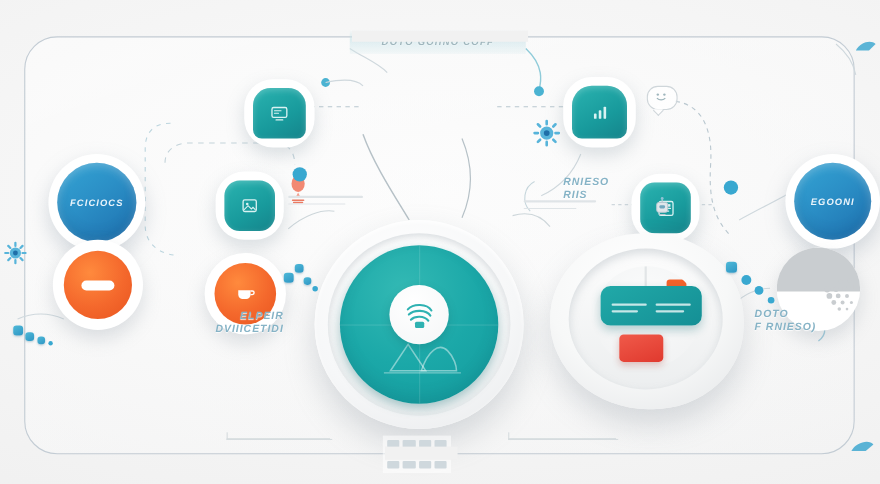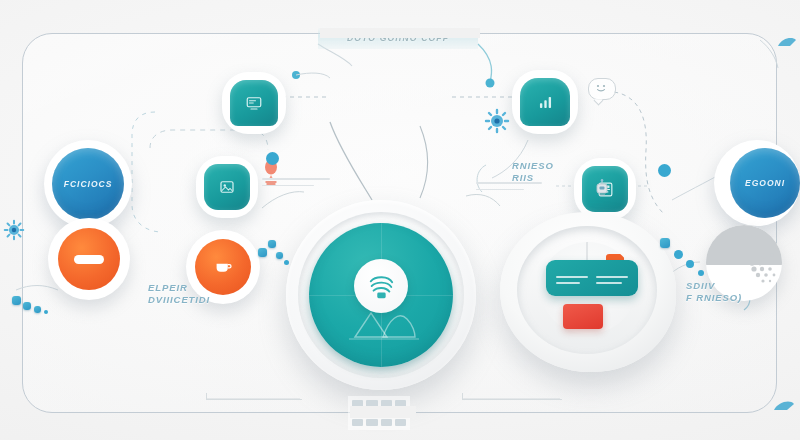--- a/index.html
+++ b/index.html
@@ -295,21 +295,21 @@
       </svg>
     </div>
   </div>
 
   <div class="blue-badge-wrap" style="left:44px;top:140px;width:88px;height:88px;">
     <div class="blue-badge" style="width:72px;height:72px;">
       <span>FCICIOCS</span>
     </div>
   </div>
 
-  <div class="blue-badge-wrap" style="left:714px;top:140px;width:86px;height:86px;justify-content:flex-end;">
+  <div class="blue-badge-wrap" style="left:714px;top:140px;width:86px;height:86px;">
     <div class="blue-badge" style="width:70px;height:70px;">
       <span>EGOONI</span>
     </div>
   </div>
 
   <div class="onode-wrap" style="left:48px;top:218px;width:82px;height:82px;">
     <div class="onode" style="width:62px;height:62px;">
       <div class="pill" style="position:relative;width:30px;height:9px;"></div>
     </div>
   </div>
@@ -460,27 +460,27 @@
       <i></i>
       <i></i>
       <i></i>
       <i></i>
       <i></i>
       <i></i>
       <i></i>
       <i></i>
   </div>
 
-  <div class="label lbl-md" style="left:148px;top:282px;width:110px;text-align:left;">
+  <div class="label lbl-md" style="left:148px;top:282px;width:110px;text-align:right;">
     <div>ELPEIR</div>
     <div>DVIIICETIDI</div>
   </div>
 
   <div class="label lbl-md" style="left:686px;top:280px;width:110px;text-align:left;">
-    <div>SDIIV</div>
+    <div>DOTO</div>
     <div>F RNIESO)</div>
   </div>
 
   <div class="label lbl-md" style="left:512px;top:160px;width:70px;text-align:left;">
     <div>RNIESO</div>
     <div>RIIS</div>
   </div>
 
   <div class="hairline" style="left:206px;top:399px;width:96px;"></div>
   <div class="hairline" style="left:462px;top:399px;width:100px;"></div>

